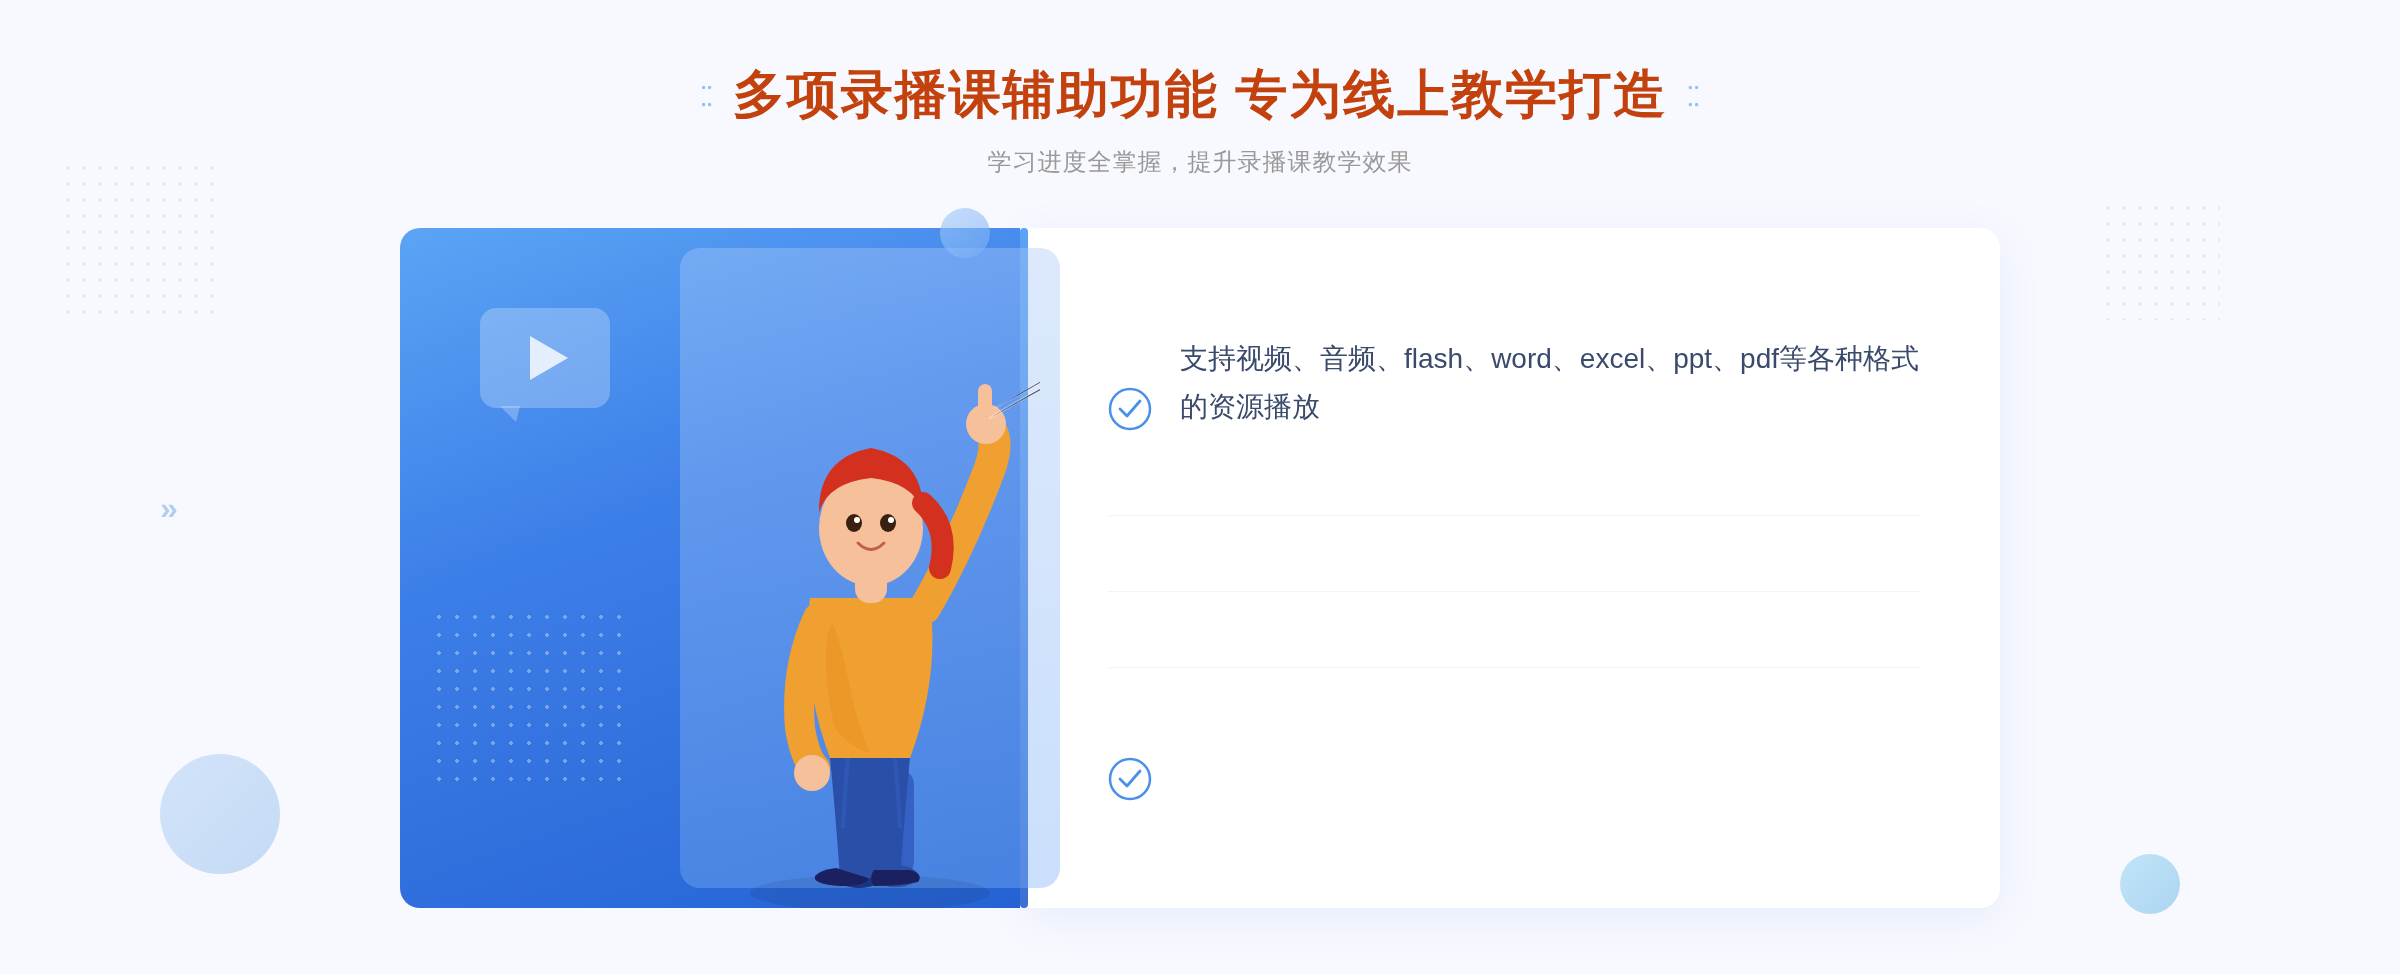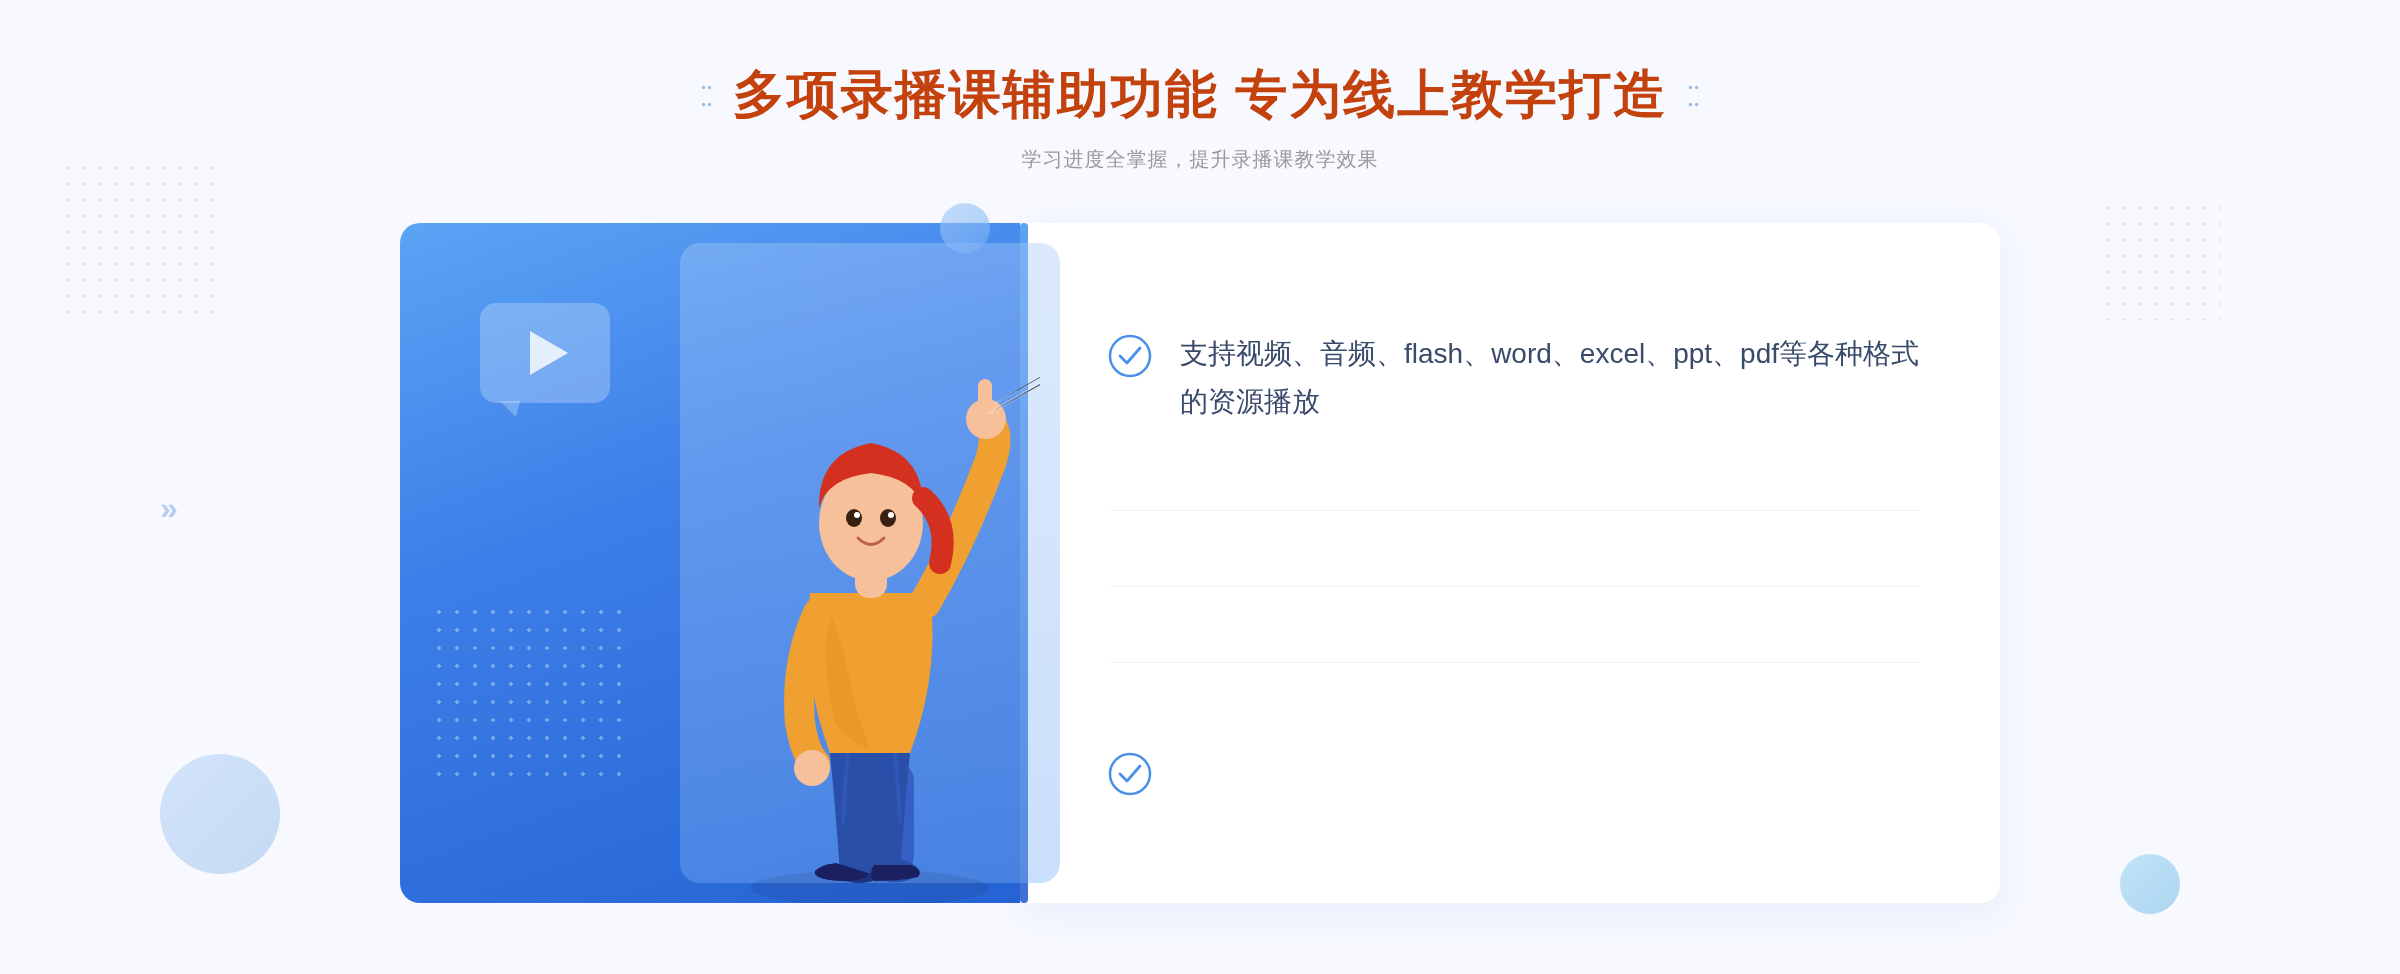--- a/index.html
+++ b/index.html
@@ -97,21 +97,21 @@
 
     .main-title {
       font-size: 52px;
       font-weight: 700;
       color: #c2410c;
       letter-spacing: 2px;
     }
 
     .sub-title {
       margin-top: 16px;
-      font-size: 20px;
+      font-size: 24px;
       color: #999;
       font-weight: 400;
       letter-spacing: 1px;
     }
 
     
     .content-area {
       display: flex;
       flex-direction: row;
       align-items: flex-start;
@@ -213,21 +213,21 @@
       padding: 60px 80px;
       height: 680px;
       display: flex;
       flex-direction: column;
       justify-content: space-around;
       box-shadow: 0 10px 40px rgba(100,150,220,0.12);
     }
 
     .feature-item {
       display: flex;
-      align-items: flex-start;
+      align-items: flex-end;
       gap: 28px;
       padding: 10px 0;
     }
 
     .check-icon {
       width: 44px;
       height: 44px;
       flex-shrink: 0;
       margin-top: 4px;
     }

